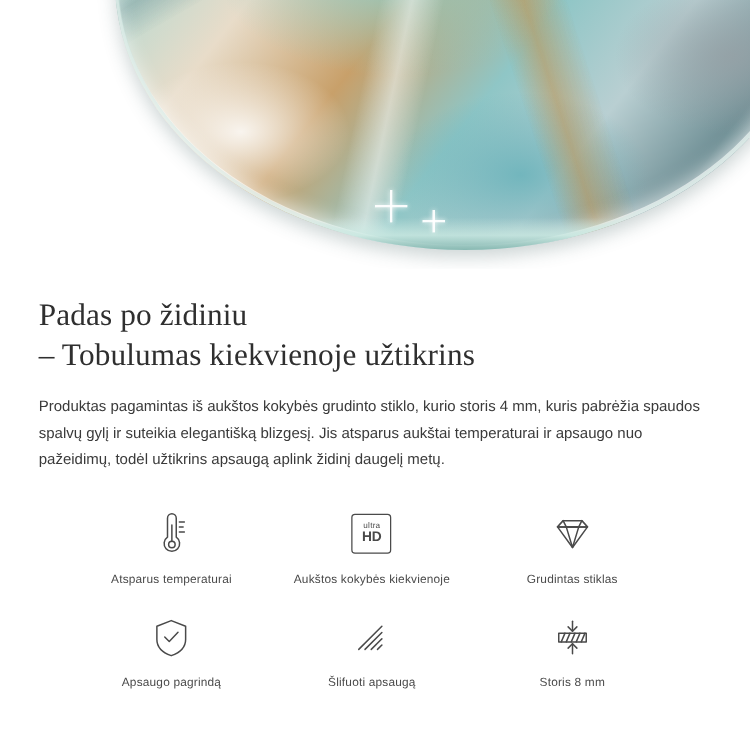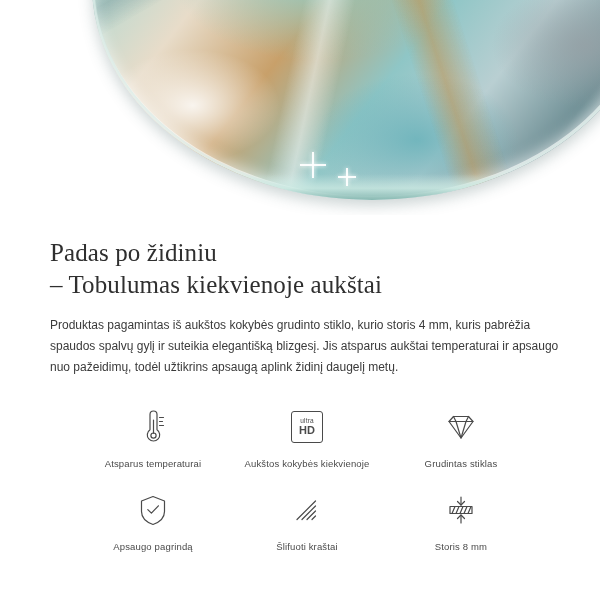--- a/index.html
+++ b/index.html
@@ -94,21 +94,21 @@
     transform: translate(-50%, -50%);
     box-shadow: 0 0 4px rgba(255,255,255,0.95);
   }
   .sparkle.s1 { left: 300px; top: 152px; }
   .sparkle.s2 { left: 338px; top: 168px; width: 18px; height: 18px; }
   .sparkle.s2:before { width: 18px; }
   .sparkle.s2:after { height: 18px; }
 
   
   .content {
-    padding: 22px 36px 0 50px;
+    padding: 22px 36px 0 31px;
   }
   .headline {
     font-family: "Liberation Serif", serif;
     font-size: 25px;
     line-height: 1.28;
     color: #2f2f2f;
     font-weight: 400;
     margin: 0 0 14px 0;
     letter-spacing: 0.1px;
   }
@@ -182,21 +182,21 @@
       <div class="rim"></div>
       <div class="edge-glass"></div>
     </div>
     <div class="sparkle s1"></div>
     <div class="sparkle s2"></div>
   </div>
 
   <div class="content">
     <h1 class="headline">
       <span>Padas po židiniu</span>
-      <span class="line2">– Tobulumas kiekvienoje aukštai</span>
+      <span class="line2">– Tobulumas kiekvienoje užtikrins</span>
     </h1>
     <p class="body-text">Produktas pagamintas iš aukštos kokybės grudinto stiklo, kurio storis 4 mm, kuris pabrėžia spaudos spalvų gylį ir suteikia elegantišką blizgesį. Jis atsparus aukštai temperaturai ir apsaugo nuo pažeidimų, todėl užtikrins apsaugą aplink židinį daugelį metų.</p>
 
     <div class="features">
 
       <div class="feature">
         <div class="icon-wrap">
           <svg width="34" height="36" viewBox="0 0 34 36">
             <path class="stroke" d="M14 5.5a3.5 3.5 0 0 1 7 0v15.2a6.2 6.2 0 1 1-7 0z"></path>
             <path class="stroke" d="M17.5 11v13.2"></path>
@@ -241,21 +241,21 @@
 
       <div class="feature">
         <div class="icon-wrap">
           <svg width="34" height="32" viewBox="0 0 34 32">
             <path class="stroke" d="M7 25.5 25.5 7"></path>
             <path class="stroke" d="M12 25.5 25.5 12"></path>
             <path class="stroke" d="M17 25.5 25.5 17"></path>
             <path class="stroke" d="M22 25.5 25.5 22"></path>
           </svg>
         </div>
-        <div class="caption">Šlifuoti kraštai</div>
+        <div class="caption">Šlifuoti apsaugą</div>
       </div>
 
       <div class="feature">
         <div class="icon-wrap">
           <svg width="36" height="34" viewBox="0 0 36 34">
             <path class="stroke" d="M18 4v8"></path>
             <path class="stroke" d="m14.5 8.5 3.5 3.5 3.5-3.5"></path>
             <rect class="stroke" x="7" y="13.5" width="22" height="7"></rect>
             <path class="stroke" d="m9 20.5 3-7M13 20.5l3-7M17 20.5l3-7M21 20.5l3-7M25 20.5l3-7"></path>
             <path class="stroke" d="M18 30v-8"></path>

